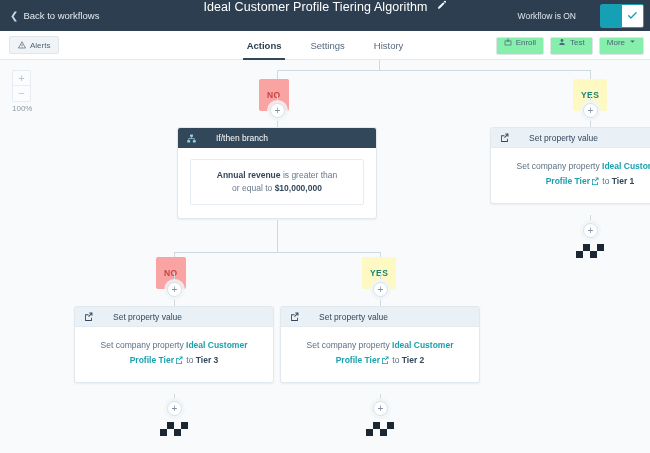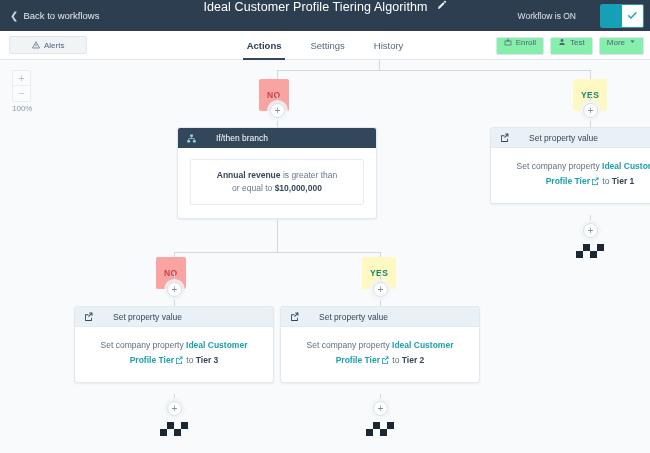--- a/index.html
+++ b/index.html
@@ -44,21 +44,21 @@
   .toggle .t-left { width: 50%; background: #16a0b6; }
   .toggle .t-right { width: 50%; background: #ffffff; display:flex; align-items:center; justify-content:center;}
 
   
   .subbar {
     position: absolute; left: 0; top: 31px; width: 650px; height: 29px;
     background: #ffffff; border-bottom: 1px solid #e2e8ee;
     display: flex; align-items: center;
   }
   .alerts-btn {
-    margin-left: 9px; height: 18px; padding: 0 22px;
+    margin-left: 9px; height: 18px; padding: 0 8px;
     background: #f1f4f7; border: 1px solid #e0e6ec; border-radius: 2px;
     display: flex; align-items: center; gap: 4px;
     font-size: 8px; color: #50637a; cursor: pointer;
   }
   .tabs {
     position: absolute; left: 0; right: 0; top: 0; height: 29px;
     display: flex; align-items: center; justify-content: center; gap: 29px;
   }
   .tab {
     font-size: 9.5px; color: #56687d; height: 29px; line-height: 29px;

